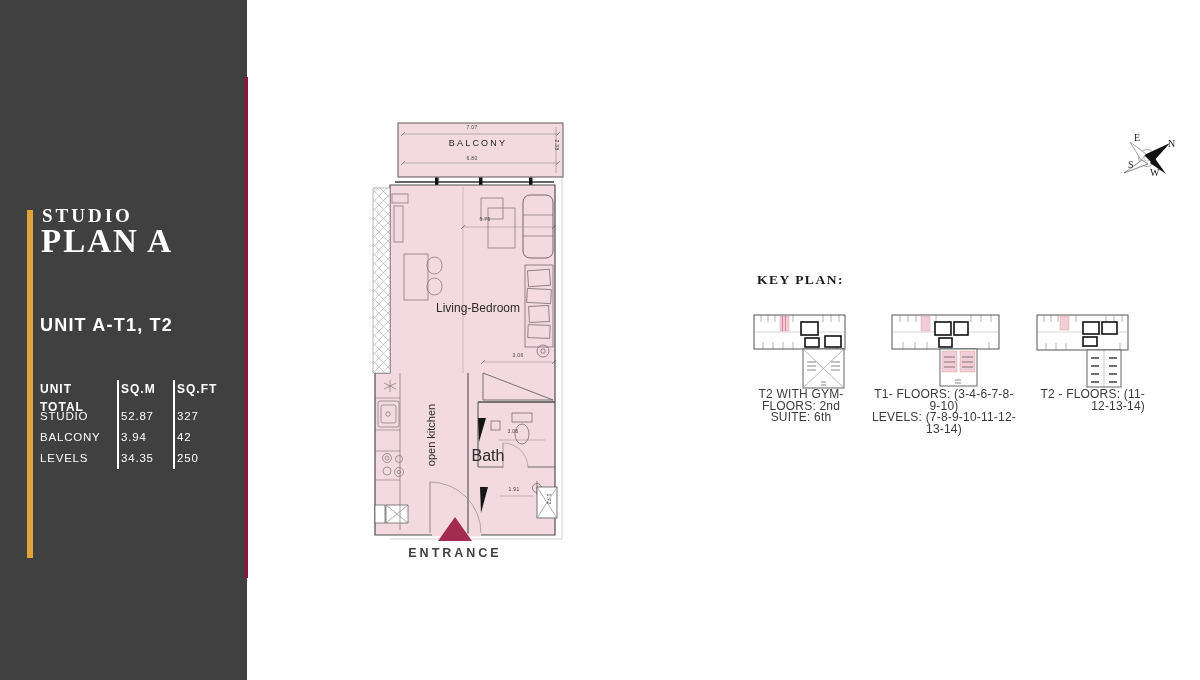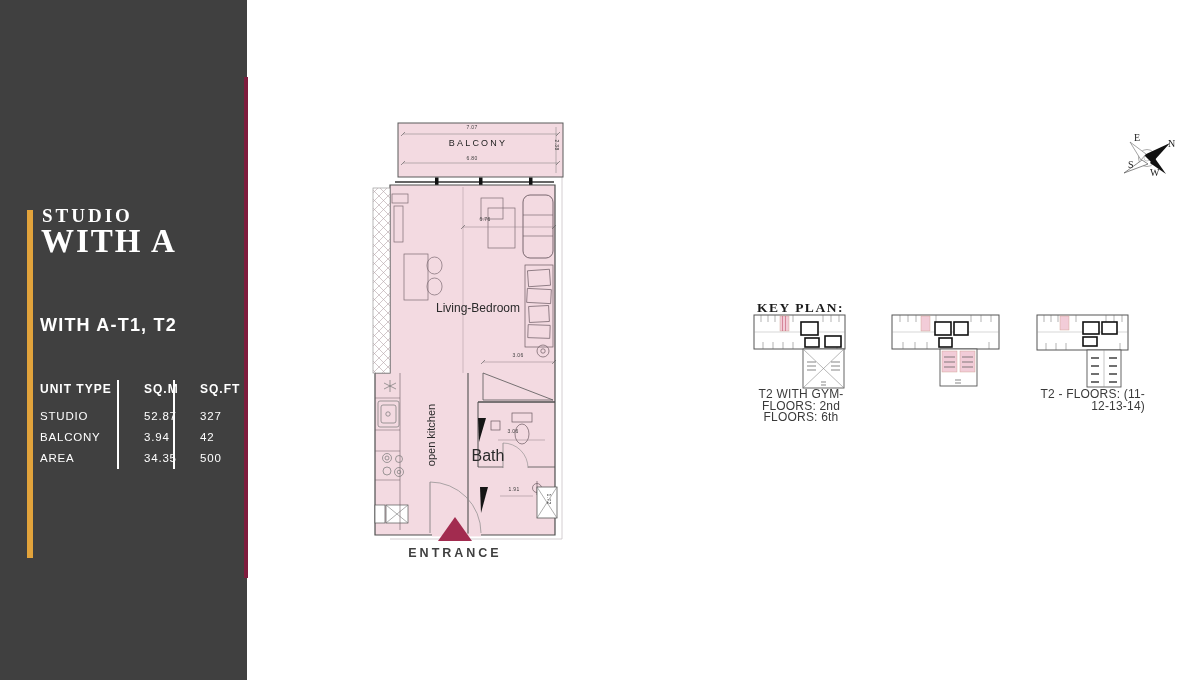--- a/index.html
+++ b/index.html
@@ -17,21 +17,21 @@
   .eyebrow { position:absolute; left:42px; top:205px; color:#fff; font-family:"Liberation Serif", serif;
              font-size:19px; font-weight:600; letter-spacing:3px; }
   .side-title { position:absolute; left:41px; top:223px; color:#fff; font-family:"Liberation Serif", serif;
              font-size:33px; font-weight:bold; letter-spacing:2px; }
   .side-subtitle { position:absolute; left:40px; top:315px; color:#fff; font-size:18px; font-weight:bold; letter-spacing:1.2px; }
 
   .area-table { position:absolute; left:40px; top:380px; width:192px; color:#fff;
                 display:grid; grid-template-columns:77px 56px 59px; }
   .area-table .cell { font-size:11.5px; letter-spacing:.8px; height:21px; line-height:21px; }
   .area-table .head { font-size:12px; font-weight:bold; letter-spacing:1px; height:26px; line-height:18px; }
-  .area-table .c2, .area-table .c3 { border-left:2px solid #fff; padding-left:25px; }
+  .area-table .c2, .area-table .c3 { border-left:2px solid #fff; padding-left:2px; }
 
   
   .floorplan { position:absolute; left:370px; top:115px; width:200px; height:460px; }
   .floorplan svg { position:absolute; left:0; top:0; }
   .fp-label { position:absolute; text-align:center; color:#2a2a2a; }
   .lbl-balcony { left:60px; top:23px; width:96px; font-size:9px; letter-spacing:2.2px; font-weight:500; color:#222; }
   .lbl-living { left:58px; top:186px; width:100px; font-size:12px; }
   .lbl-kitchen { left:16px; top:314px; width:90px; font-size:11px; transform:rotate(-90deg); }
   .lbl-bath { left:98px; top:332px; width:40px; font-size:16px; }
   .lbl-entrance { left:37px; top:431px; width:96px; font-size:12.5px; font-weight:600; letter-spacing:3px; color:#404040; }
@@ -40,21 +40,21 @@
   .dim-680 { left:87px; top:40px; width:30px; }
   .dim-238 { left:176px; top:27px; width:22px; transform:rotate(90deg); }
   .dim-676 { left:100px; top:101px; width:30px; }
   .dim-306a { left:133px; top:237px; width:30px; }
   .dim-306b { left:128px; top:313px; width:30px; }
   .dim-191 { left:130px; top:371px; width:28px; }
   .dim-172 { left:167px; top:381px; width:24px; transform:rotate(90deg); }
 
   
   .keyplan-title { position:absolute; left:757px; top:272px; font-family:"Liberation Serif", serif;
-                   font-size:13.5px; font-weight:bold; letter-spacing:1.5px; color:#1a1a1a;margin-top:28px; }
+                   font-size:13.5px; font-weight:bold; letter-spacing:1.5px; color:#1a1a1a; }
   .kp-svg { position:absolute; top:310px; }
   .kp1 { left:753px; } .kp2 { left:891px; } .kp3 { left:1036px; }
   .kp-caption { position:absolute; top:389px; text-align:center; font-size:12px; line-height:11.5px;
                 color:#3a3a3a; letter-spacing:.2px; }
   .cap1 { left:740px; width:122px; } .cap2 { left:872px; width:144px; } .cap3 { left:1023px; width:122px;text-align:right; }
 
   
   .compass { position:absolute; left:1120px; top:130px; width:58px; height:52px; }
   .compass-label { position:absolute; font-family:"Liberation Serif", serif; font-size:10px; color:#222; }
   .cl-e { left:1134px; top:132px; } .cl-n { left:1168px; top:138px; }
@@ -62,39 +62,39 @@
 </style>
 </head>
 <body>
 
 <div id="page">
 
   <div class="sidebar">
     <div class="sidebar-edge"></div>
     <div class="accent-bar"></div>
     <div class="eyebrow">STUDIO</div>
-    <div class="side-title">WITH A</div>
-    <div class="side-subtitle">WITH A-T1, T2</div>
+    <div class="side-title">PLAN A</div>
+    <div class="side-subtitle">UNIT A-T1, T2</div>
 
     <div class="area-table">
-      <div class="cell head c1">UNIT TYPE</div>
+      <div class="cell head c1">UNIT TOTAL</div>
       <div class="cell head c2">SQ.M</div>
       <div class="cell head c3">SQ.FT</div>
 
       <div class="cell c1">STUDIO</div>
       <div class="cell c2">52.87</div>
       <div class="cell c3">327</div>
 
       <div class="cell c1">BALCONY</div>
       <div class="cell c2">3.94</div>
       <div class="cell c3">42</div>
 
-      <div class="cell c1">AREA</div>
+      <div class="cell c1">LEVELS</div>
       <div class="cell c2">34.35</div>
-      <div class="cell c3">500</div>
+      <div class="cell c3">250</div>
     </div>
   </div>
 
   <div class="floorplan">
     <svg width="200" height="460" viewBox="0 0 200 460">
       <defs>
         <pattern id="xhatch" width="9" height="9" patternUnits="userSpaceOnUse">
           <path d="M0 9 L9 0 M0 0 L9 9" stroke="#b3a2a8" stroke-width="0.6" fill="none"></path>
         </pattern>
       </defs>
@@ -340,21 +340,25 @@
         <line x1="73" y1="56" x2="81" y2="56"></line>
       <line x1="55" y1="64" x2="63" y2="64"></line>
         <line x1="73" y1="64" x2="81" y2="64"></line>
       <line x1="55" y1="72" x2="63" y2="72"></line>
         <line x1="73" y1="72" x2="81" y2="72"></line>
     </g>
   </svg>
 
   <div class="kp-caption cap1">
     <div>T2 WITH GYM- FLOORS: 2nd</div>
-    <div>FLOORS: 6th</div>
+    <div>SUITE: 6th</div>
+  </div>
+  <div class="kp-caption cap2">
+    <div>T1- FLOORS: (3-4-6-7-8-9-10)</div>
+    <div>LEVELS: (7-8-9-10-11-12-13-14)</div>
   </div>
   <div class="kp-caption cap3">
     <div>T2 - FLOORS: (11-12-13-14)</div>
     <div></div>
   </div>
 
   <svg class="compass" viewBox="0 0 58 52">
     <circle cx="27" cy="28" r="8.5" fill="none" stroke="#888" stroke-width="0.7"></circle>
     <circle cx="27" cy="28" r="3" fill="none" stroke="#999" stroke-width="0.5"></circle>
     <polygon points="50,13 24,25 32,33" fill="#111"></polygon>

